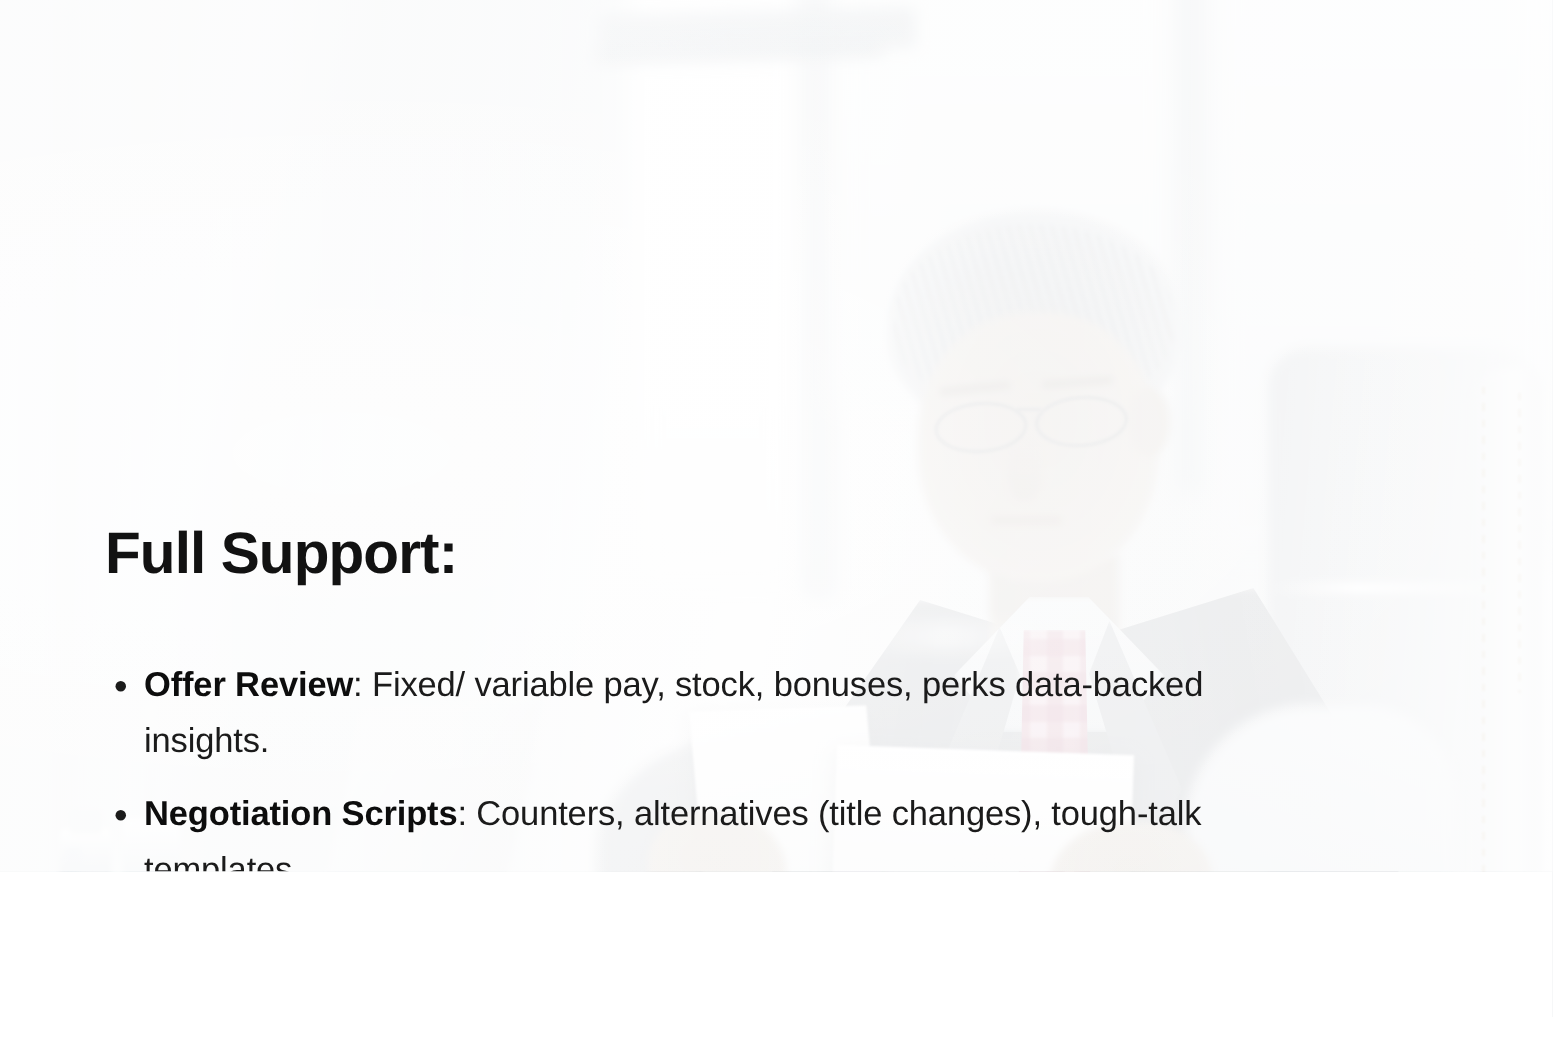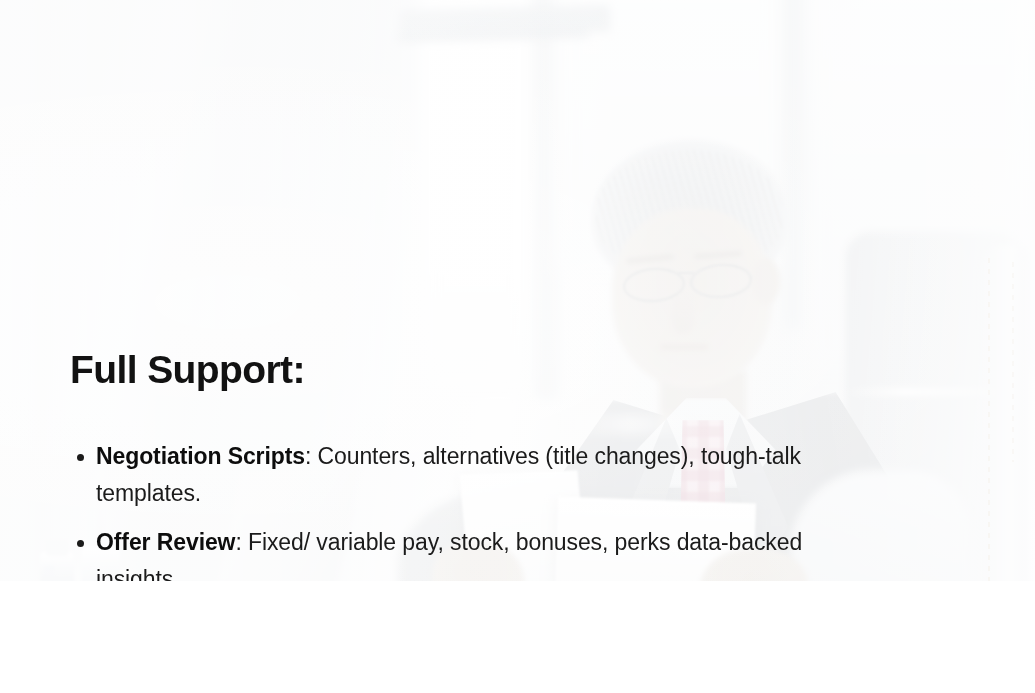--- a/index.html
+++ b/index.html
@@ -454,21 +454,21 @@
   </div>
 
   <div class="veil"></div>
   <div class="veil-2"></div>
 
   <div class="content">
     <h1 class="headline">Full Support:</h1>
 
     <ul class="bullets">
       <li class="bullet-row">
-        <b>Negotiation Scripts</b><span>: Counters, alternatives (title changes), tough-talk templates.</span>
+        <b>Offer Review</b><span>: Fixed/ variable pay, stock, bonuses, perks data-backed insights.</span>
       </li>
       <li class="bullet-row">
-        <b>Offer Review</b><span>: Fixed/ variable pay, stock, bonuses, perks data-backed insights.</span>
+        <b>Negotiation Scripts</b><span>: Counters, alternatives (title changes), tough-talk templates.</span>
       </li>
     </ul>
   </div>
 
 </div>
 
 </body></html>

